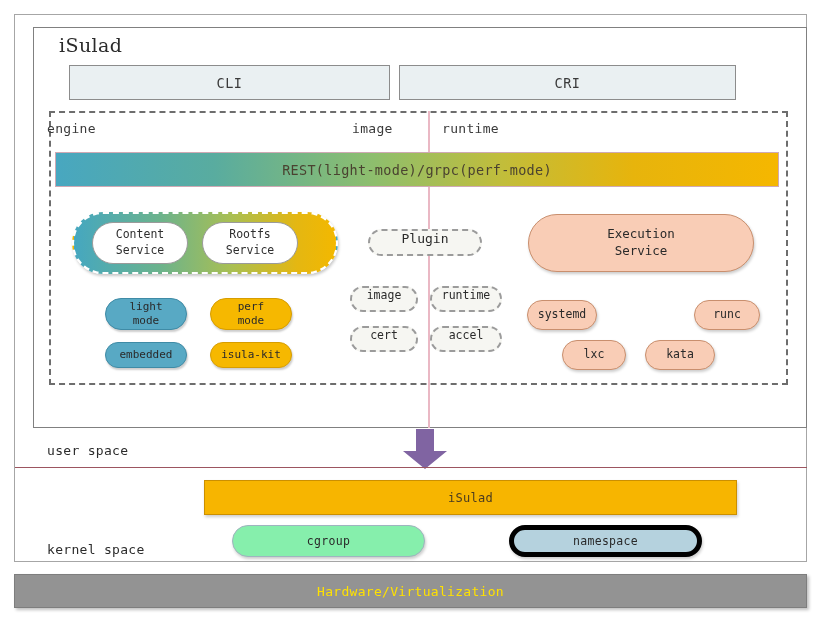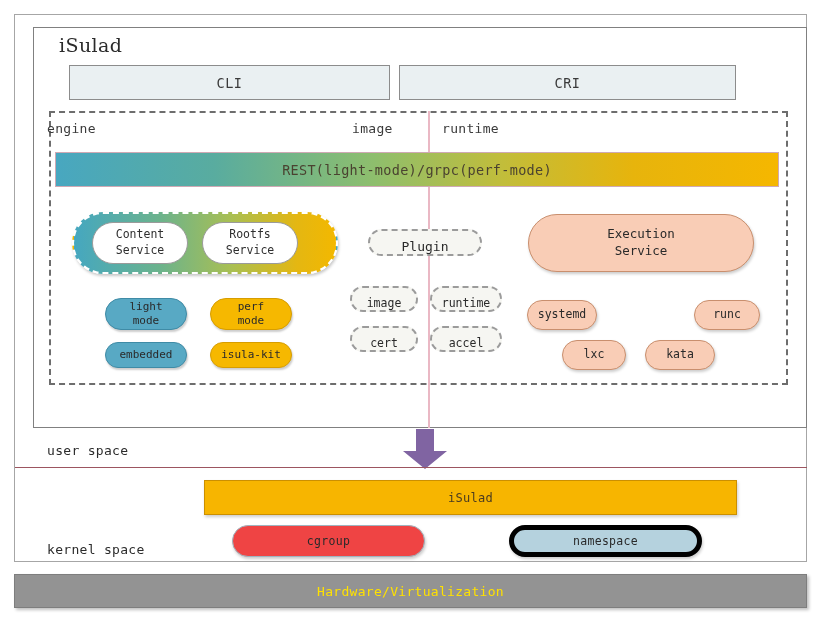--- a/index.html
+++ b/index.html
@@ -167,21 +167,21 @@
   #pill-isula-kit  { left: 210px; top: 342px; width: 82px; height: 26px; }
 
   
   .plugin-pill {
     position: absolute;
     background: #f6f6f2;
     border: 2px dashed #9b9b9b;
     border-radius: 16px;
     box-sizing: border-box;
     display: flex;
-    align-items: flex-end;
+    align-items: flex-start;
     justify-content: center;
     font-size: 11.5px;
     color: #2a2a2a;
   }
   #plugin-main    { left: 368px; top: 229px; width: 114px; height: 27px; font-size: 13px; }
   #plugin-image   { left: 350px; top: 286px; width: 68px; height: 26px; }
   #plugin-runtime { left: 430px; top: 286px; width: 72px; height: 26px; }
   #plugin-cert    { left: 350px; top: 326px; width: 68px; height: 26px; }
   #plugin-accel   { left: 430px; top: 326px; width: 72px; height: 26px; }
 
@@ -258,21 +258,21 @@
     display: flex;
     align-items: center;
     justify-content: center;
     font-size: 11.5px;
     color: #2a2a2a;
     letter-spacing: 0.3px;
     box-shadow: 1px 2px 3px rgba(0,0,0,0.2);
   }
   #pill-cgroup {
     left: 232px; top: 525px; width: 193px; height: 32px;
-    background: #ef4444; border: 1px solid #9fb4bf;
+    background: #86efac; border: 1px solid #9fb4bf;
   }
   #pill-namespace {
     left: 509px; top: 525px; width: 193px; height: 32px;
     background: #b5d2de; border: 5px solid #000000;
   }
 
   
   .hardware-bar {
     position: absolute;
     left: 14px; top: 574px;

